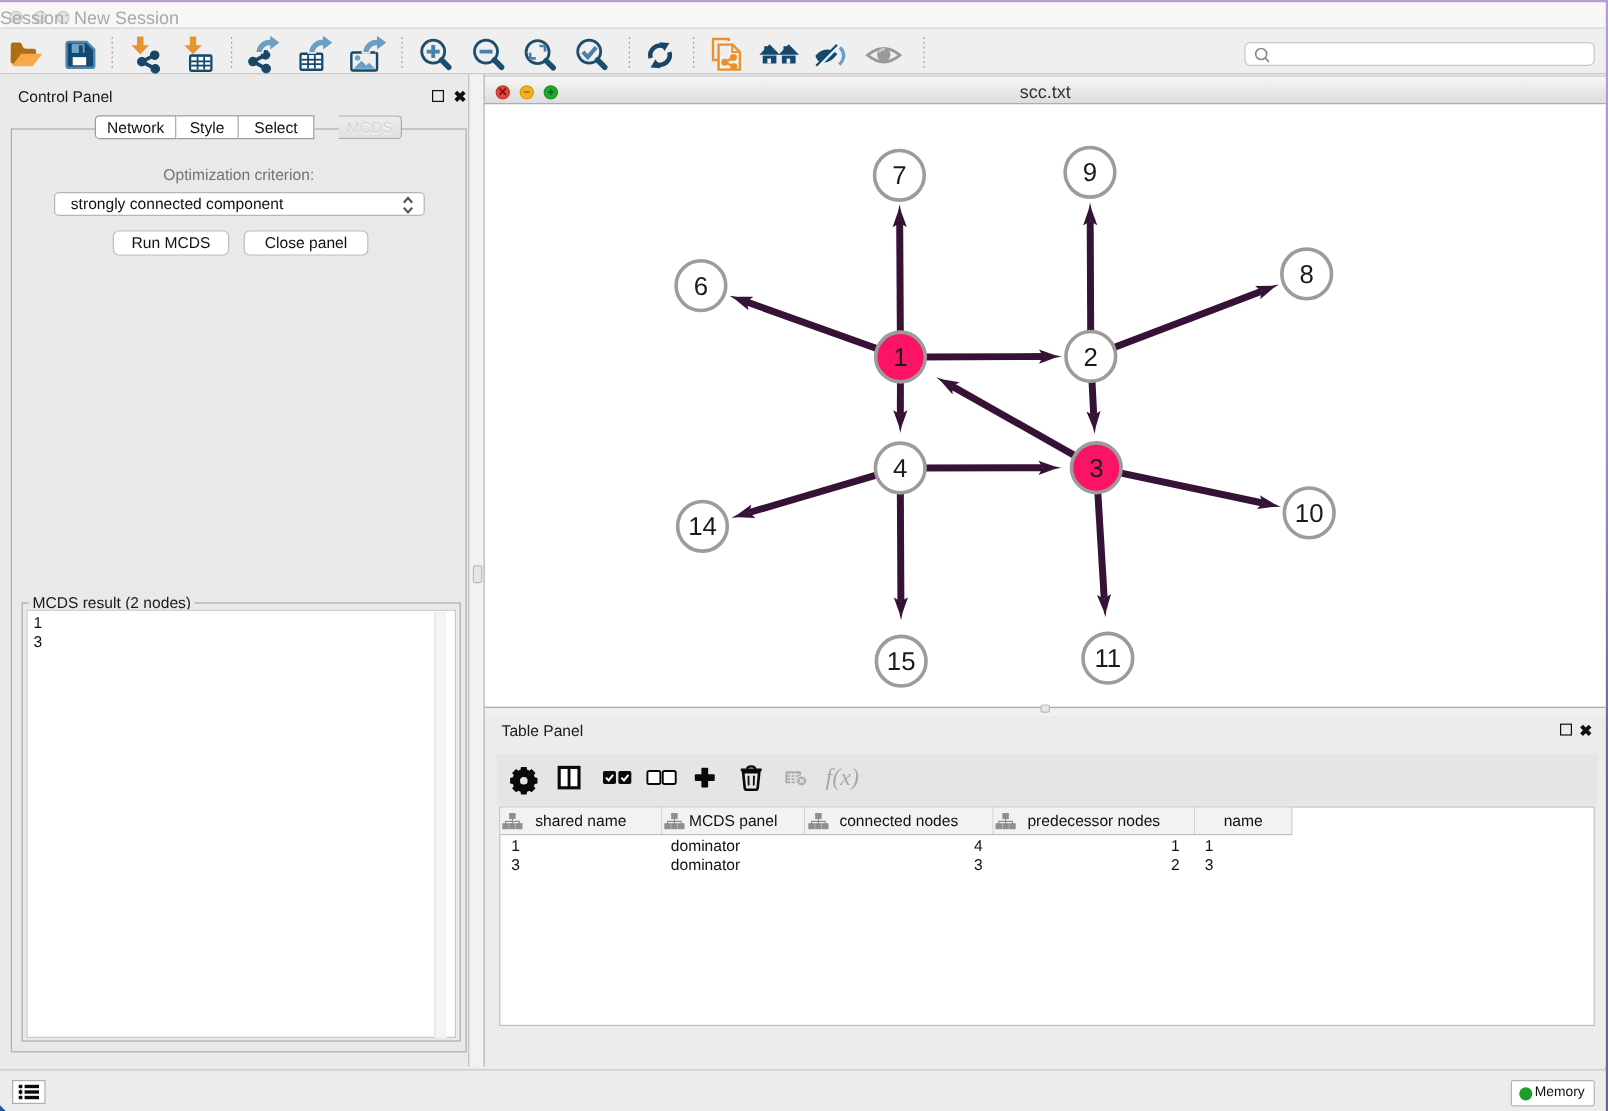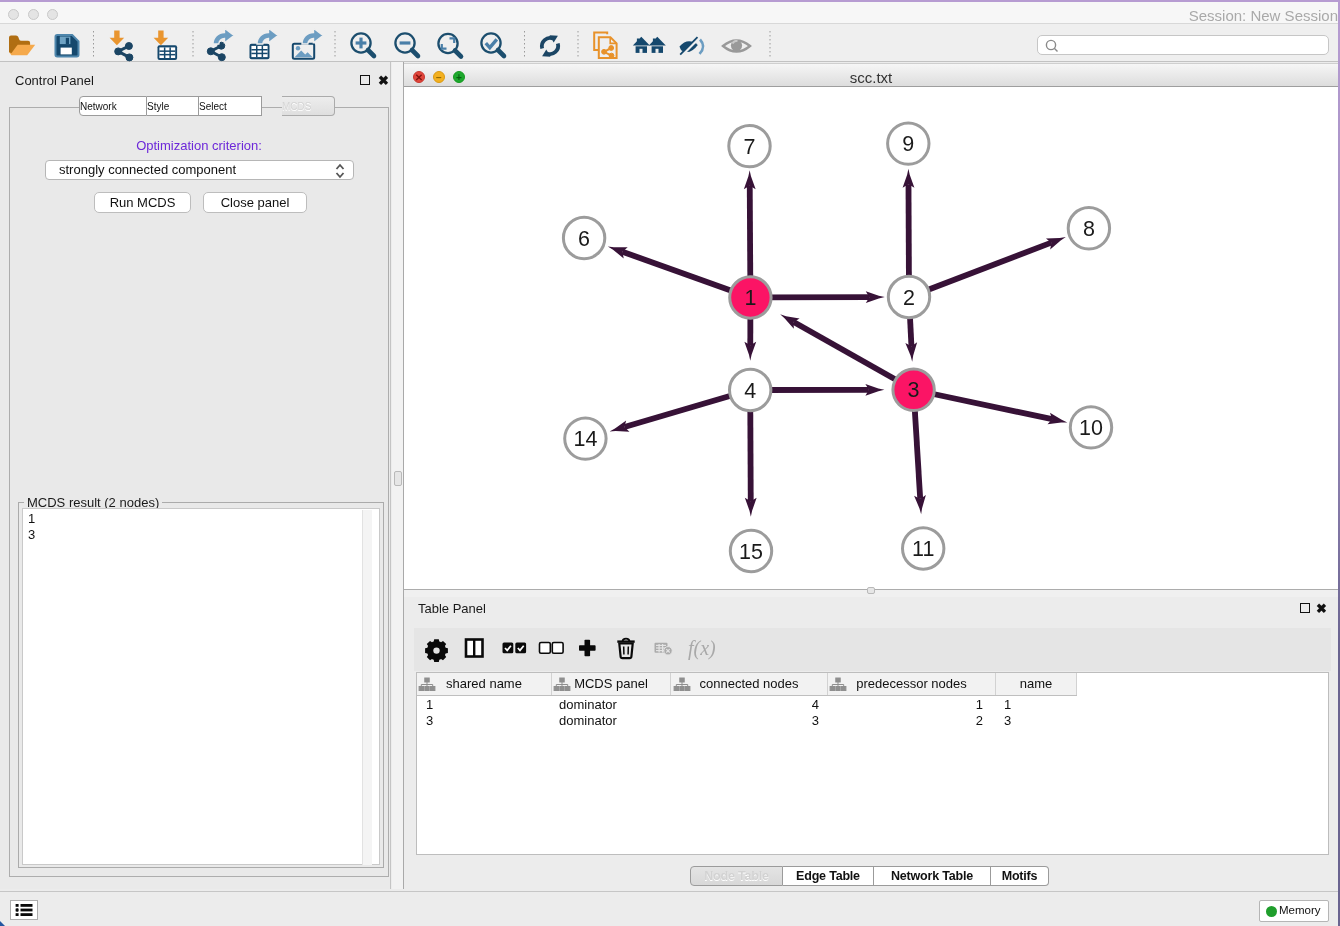--- a/index.html
+++ b/index.html
@@ -4,34 +4,34 @@
 <style>
 html,body{margin:0;padding:0;width:1340px;height:926px;overflow:hidden;
   font-family:"Liberation Sans",sans-serif;background:#ECECEC;position:relative;}
 *{box-sizing:border-box;}
 .abs{position:absolute;}
 
 #purpletop{left:0;top:0;width:1340px;height:2px;background:#B79CD2;}
 #purpleright{right:0;top:0;width:2px;height:926px;background:linear-gradient(#B79CD2,#9D8DBE 40%,#6A6490 70%,#6A6490);}
 #titlebar{left:0;top:2px;width:1338px;height:21px;background:#F7F7F7;}
 .tl-circle{width:11px;height:11px;border-radius:50%;background:#E4E4E4;border:1px solid #C9C9C9;top:7px;}
-#apptitle{top:5px;left:0;width:1338px;text-align:right;color:#A9A9A9;font-size:15px;}
+#apptitle{top:5px;left:0;width:1338px;text-align:left;color:#A9A9A9;font-size:15px;}
 #toolbar{left:0;top:23px;width:1338px;height:39px;background:#EFEFEF;border-bottom:1px solid #C2C2C2;border-top:1px solid #D8D8D8;}
 #searchbox{left:1037px;top:11px;width:292px;height:20px;background:#fff;border:1px solid #C6C6C6;border-radius:5px;}
 
 #cpanel{left:0;top:62px;width:391px;height:827px;background:#EAEAEA;border-right:1px solid #C4C4C4;}
 #cp-title{left:15px;top:11px;font-size:13px;color:#1A1A1A;}
 .winbtn-sq{width:10px;height:10px;border:1.5px solid #111;background:transparent;}
 .winbtn-x{font-size:13px;font-weight:bold;color:#111;}
 #cp-tabs{top:34px;left:79px;height:20px;z-index:5;}
-.tab{display:inline-block;height:20px;line-height:19px;font-size:10px;color:#111;background:#fff;border:1px solid #9B9B9B;border-left:none;float:left;}
+.tab{display:inline-block;height:20px;line-height:19px;font-size:13px;color:#111;background:#fff;border:1px solid #9B9B9B;border-left:none;float:left;text-align:center;}
 .tab.first{border-left:1px solid #9B9B9B;border-radius:4px 0 0 4px;}
 .tab.sel{background:linear-gradient(#EDEDED,#DFDFDF);color:#D4D4D4;text-shadow:0 1px 0 #fff;border-radius:0 4px 4px 0;border-color:#ABABAB;margin-left:20px;}
 #cp-inner{left:9px;top:45px;width:380px;height:770px;border:1px solid #ADADAD;background:#E9E9E9;z-index:1;}
-#opt-label{top:30px;width:100%;text-align:center;font-size:13px;color:#6d28d9;}
+#opt-label{top:30px;width:100%;text-align:center;font-size:13px;color:#737373;}
 #opt-select{left:35px;top:52px;width:309px;height:20px;background:#fff;border:1px solid #B6B6B6;border-radius:4px;font-size:13px;color:#111;line-height:18px;padding-left:13px;}
 #opt-chev{right:8px;top:2px;}
 .btn{height:21px;background:#fff;border:1px solid #BDBDBD;border-radius:5px;font-size:13px;color:#111;text-align:center;line-height:19px;}
 #btn-run{left:84px;top:84px;width:97px;}
 #btn-close{left:193px;top:84px;width:104px;}
 #fieldset{left:8px;top:394px;width:366px;height:366px;border:1px solid #ABABAB;}
 #fs-legend{left:5px;top:-8px;background:#E9E9E9;padding:0 3px;font-size:13px;color:#1A1A1A;}
 #fs-white{left:3px;top:5px;width:358px;height:357px;background:#fff;border:1px solid #C9C9C9;}
 #fs-scroll{right:7px;top:1px;width:10px;height:355px;background:#F4F4F4;border-left:1px solid #E2E2E2;}
 #fs-text{left:5px;top:2px;font-size:13px;color:#111;line-height:16px;}
@@ -414,26 +414,20 @@
     <div class="abs trow" style="left:142px;top:24px;">dominator</div>
     <div class="abs trow" style="left:254px;top:24px;width:148px;text-align:right;">4</div>
     <div class="abs trow" style="left:411px;top:24px;width:155px;text-align:right;">1</div>
     <div class="abs trow" style="left:587px;top:24px;">1</div>
     <div class="abs trow" style="left:9px;top:40px;">3</div>
     <div class="abs trow" style="left:142px;top:40px;">dominator</div>
     <div class="abs trow" style="left:254px;top:40px;width:148px;text-align:right;">3</div>
     <div class="abs trow" style="left:411px;top:40px;width:155px;text-align:right;">2</div>
     <div class="abs trow" style="left:587px;top:40px;">3</div>
   </div>
-  <div class="abs" id="tp-tabs">
-    <div class="btab first sel" style="width:93px;">Node Table</div>
-      <div class="btab" style="width:91px;">Edge Table</div>
-      <div class="btab" style="width:117px;">Network Table</div>
-      <div class="btab last" style="width:58px;">Motifs</div>
-  </div>
 </div>
 <div class="abs" id="statusbar">
   <div class="abs" id="listbtn">
     <svg width="26" height="18" viewBox="0 0 26 18">
       <g fill="#0A0A0A">
         <rect x="9.5" y="3" width="12" height="2.8"></rect>
           <rect x="9.5" y="7.6" width="12" height="2.8"></rect>
           <rect x="9.5" y="12.2" width="12" height="2.8"></rect>
         <rect x="4.6" y="3" width="3" height="2.8"></rect>
           <rect x="4.6" y="7.6" width="3" height="2.8"></rect>

